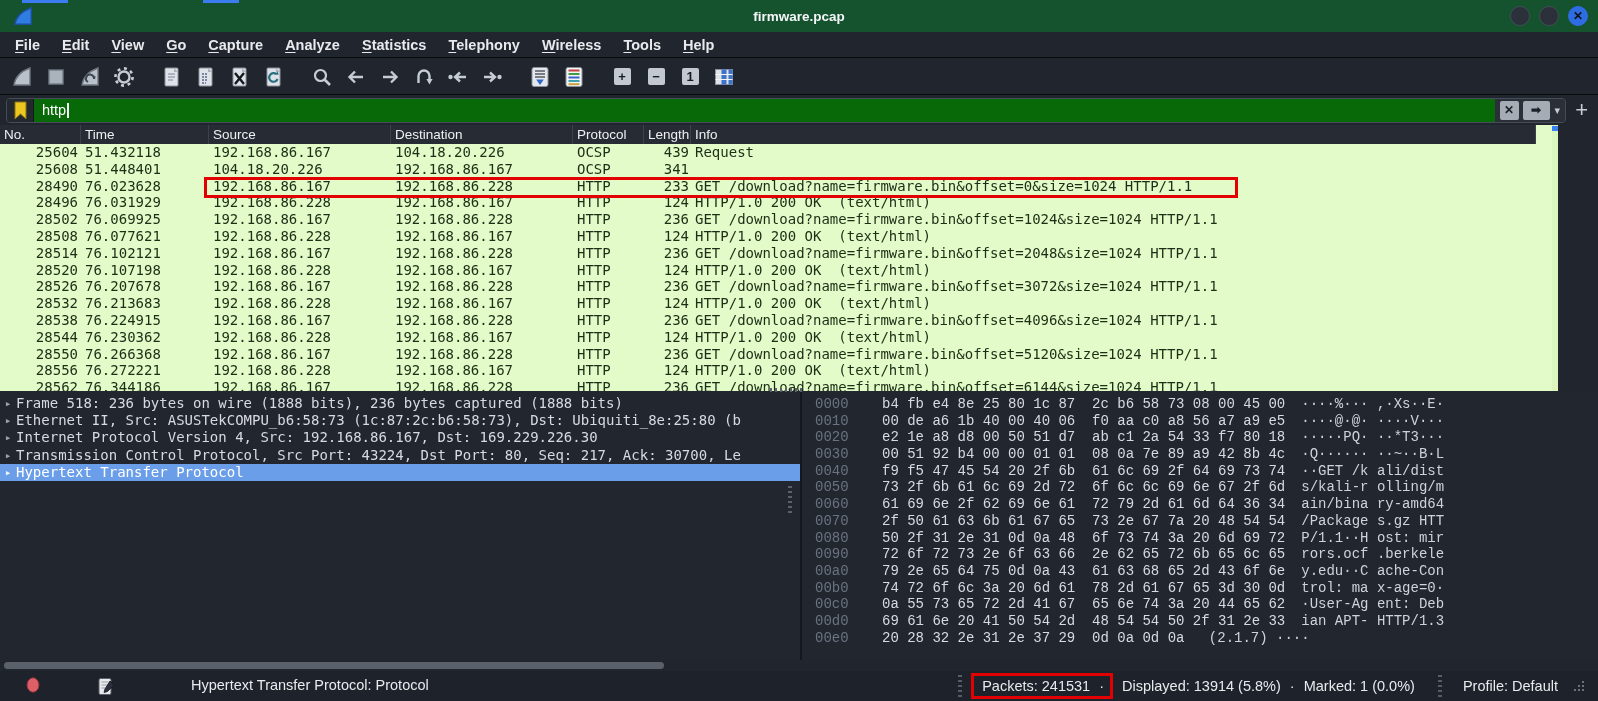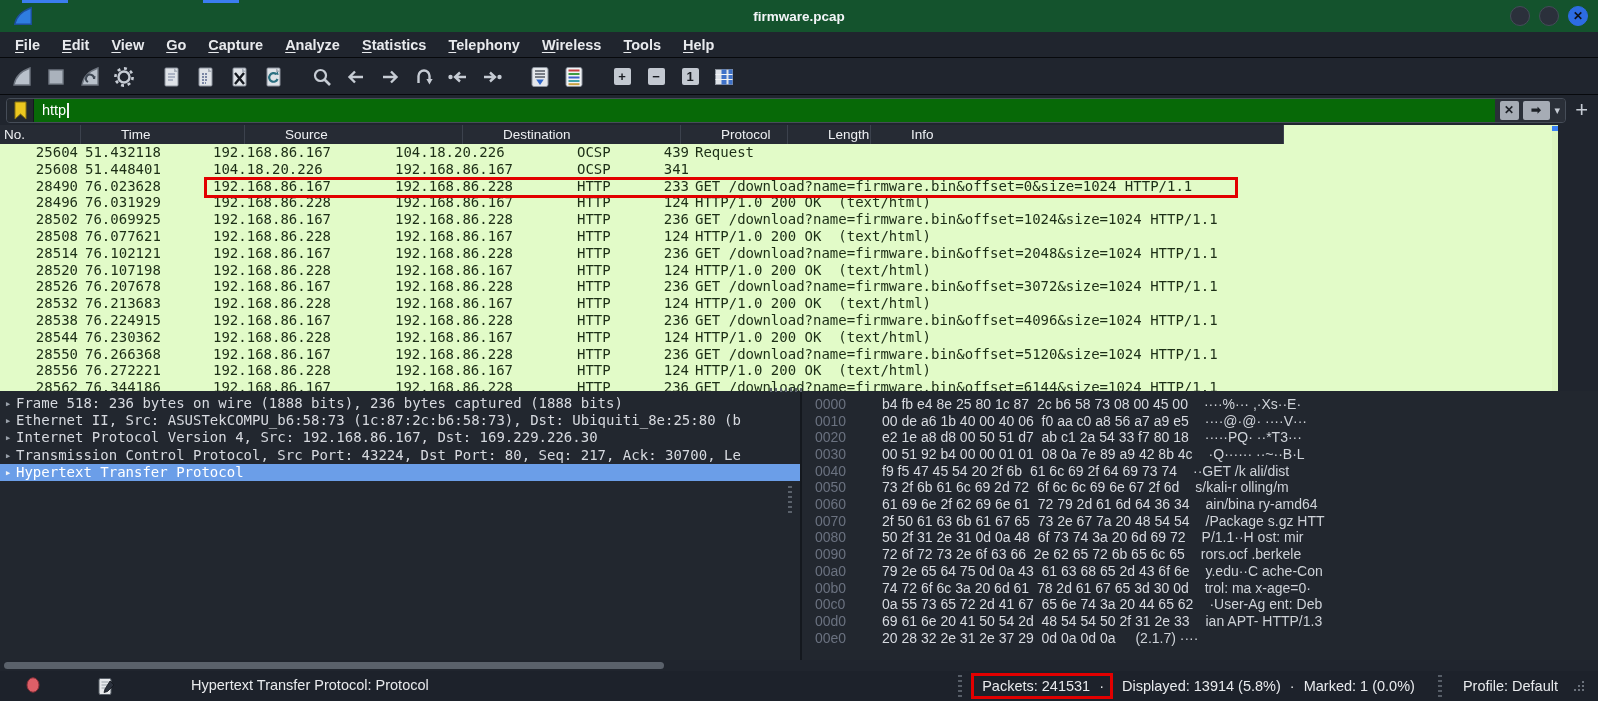--- a/index.html
+++ b/index.html
@@ -34,22 +34,22 @@
   .fb-bookmark { width:27px; background:#23282f; display:flex; align-items:center; justify-content:center; border-right:1px solid #14181d; }
   .fb-field { flex:1; background:#076907; display:flex; align-items:center; padding-left:8px; color:#ffffff; font-size:14.5px; }
   .fb-caret { width:2px; height:15px; background:#f2f2f2; margin-left:1px; }
   .fb-buttons { display:flex; align-items:center; gap:4px; background:#2a2f38; padding:0 5px; }
   .sq-btn { width:19px; height:19px; background:#a6acb5; border-radius:2px; color:#1d2127; font-weight:700; font-size:12px; display:flex; align-items:center; justify-content:center; line-height:1; }
   .sq-btn.wide { width:27px; }
   .dd-caret { color:#c6ccd4; font-size:11px; margin-left:1px; }
   .fb-plus { margin-left:9px; margin-right:4px; color:#c6ccd4; font-size:22px; font-weight:400; line-height:1; }
   
   .packets { position:absolute; top:125px; left:0; width:1558px; height:266px; background:#e2fbc8; overflow:hidden; }
-  .pl-header { position:absolute; top:0; left:0; width:1284px; height:19px; background:#262b34; display:grid;
-    grid-template-columns:81px 128px 182px 182px 71px 47px 1fr; font-size:13.5px; color:#eef0f3;gap:36px; }
+  .pl-header { position:absolute; top:0; left:0; width:1536px; height:19px; background:#262b34; display:grid;
+    grid-template-columns:81px 128px 182px 182px 71px 47px 1fr; font-size:13.5px; color:#eef0f3; }
   .pl-h-cell { display:flex; align-items:center; padding:0 4px; border-right:1px solid #3c424d; overflow:hidden; white-space:nowrap; }
   .pl-rows { position:absolute; top:19px; left:0; width:1552px; height:247px; overflow:hidden; }
   .pl-row { display:grid; grid-template-columns:81px 128px 182px 182px 71px 47px 1fr; height:16.8px; line-height:16.8px;
     font-family:"DejaVu Sans Mono", monospace; font-size:14px; color:#1c2e16; background:#e2fbc8; white-space:pre; }
   .pl-row > div { overflow:hidden; padding-left:4px; }
   .pl-row .c-no { text-align:right; padding-right:3px; padding-left:16px; }
   .pl-row .c-len { text-align:right; padding-right:2px; padding-left:0; }
   .pl-vscroll { position:absolute; top:0; right:0; width:6px; height:266px; background:#ddf6c0; }
   .pl-vthumb { position:absolute; top:1px; left:0; width:6px; height:5px; background:#3b82f6; }
   
@@ -59,21 +59,21 @@
     font-family:"DejaVu Sans Mono", monospace; font-size:14px; color:#d7dae0; }
   .d-arrow { width:16px; text-align:center; color:#9aa1aa; font-size:11px; flex:0 0 16px; }
   .d-line.selected { background:#6b9ee8; color:#ffffff; }
   .d-line.selected .d-arrow { color:#eef2f8; }
   .pane-divider { position:absolute; left:800px; top:0; width:2px; height:269px; background:#14181e; }
   .v-dots { position:absolute; left:788px; top:95px; width:4px; height:30px;
     background:repeating-linear-gradient(to bottom,#5a616b 0 2px,transparent 2px 5px); }
   .h-dots { position:absolute; left:770px; top:-3px; width:34px; height:4px;
     background:repeating-linear-gradient(to right,#5a616b 0 2px,transparent 2px 5px); }
   .hexpane { position:absolute; left:802px; top:0; right:0; height:269px; overflow:hidden; padding-top:5px; }
-  .hx-row { height:16.7px; line-height:16.7px; white-space:pre; font-family:Liberation Sans, sans-serif; font-size:14px; display:flex;align-items:flex-end; }
+  .hx-row { height:16.7px; line-height:16.7px; white-space:pre; font-family:Liberation Mono, monospace; font-size:14px; display:flex; }
   .hx-off { color:#6b7280; padding-left:13px; width:60px; flex:0 0 60px; }
   .hx-bytes { color:#d7dae0; margin-left:20px; }
   .hx-ascii { color:#cfd3d9; margin-left:16px; }
   
   .scrollzone { position:absolute; top:660px; left:0; right:0; height:11px; background:#20252e; }
   .hthumb { position:absolute; left:4px; top:2px; width:660px; height:7px; background:#5a616b; border-radius:3.5px; }
   .statusbar { position:absolute; top:671px; left:0; right:0; height:30px; background:#1d222b; display:flex; align-items:center; font-size:14.5px; color:#e8eaed; }
   .sb-left { display:flex; align-items:flex-start;gap:38px; }
   .sb-expert { margin-left:26px; }
   .sb-note { margin-left:20px; }

